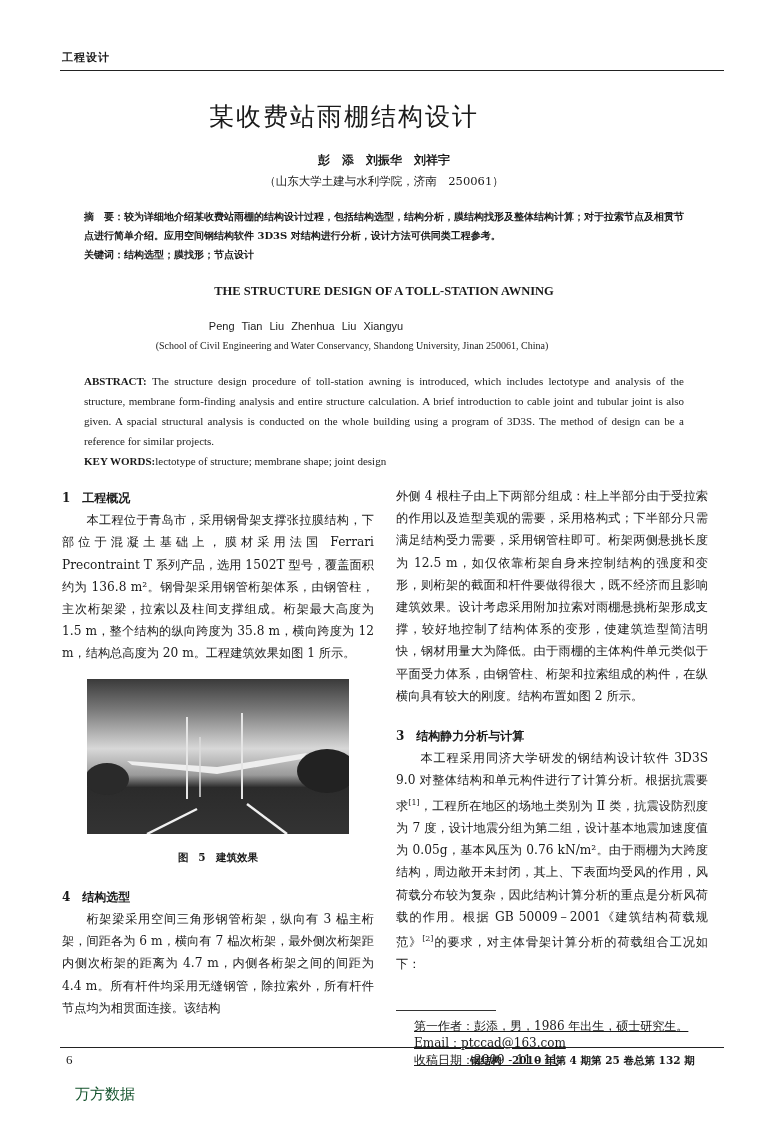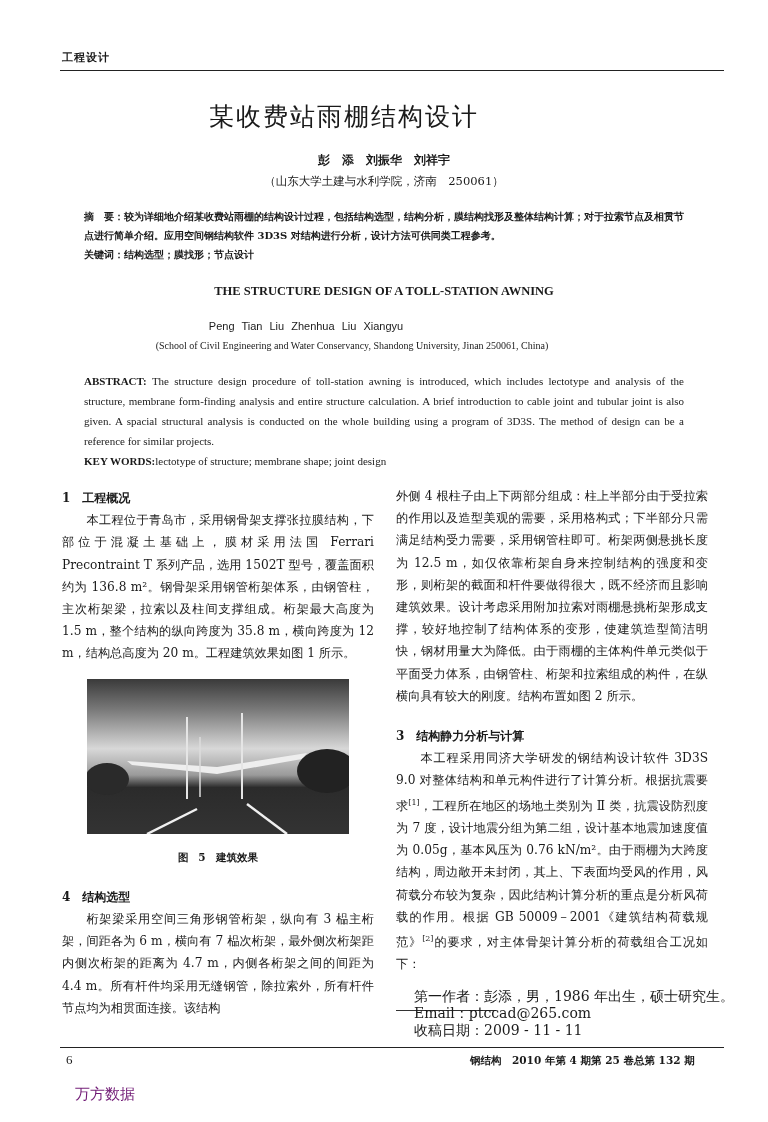--- a/index.html
+++ b/index.html
@@ -21,25 +21,25 @@
   .col { width:312px; font-size:12.2px; line-height:22.2px; text-align:justify; }
   .col-left { left:62px; top:487px; }
   .col-right { left:396px; top:485px; }
   .sec-head { font-weight:bold; font-size:12px; margin:0; }
   .para { text-indent:2em; margin:0; }
   .para-cont { margin:0; }
   .fig { width:262px; height:155px; margin:14px 0 0 25px; position:relative; overflow:hidden;
          background:linear-gradient(180deg,#3a3a3a 0%,#7a7a7a 20%,#d8d8d8 45%,#9a9a9a 62%,#2b2b2b 70%,#333 100%); }
   .fig-caption { text-align:center; font-size:10.5px; font-weight:bold; margin-top:12px; word-spacing:6px; }
   .footnote-rule { left:396px; top:1010px; width:100px; border-top:1px solid #333; }
-  .footnote { left:414px; top:988px; font-size:14px; line-height:17px; }
+  .footnote { left:414px; top:1018px; font-size:12px; line-height:17px;text-decoration:underline; }
   .rule-bottom { left:60px; top:1047px; width:664px; border-top:1.5px solid #222; }
   .page-num { left:66px; top:1052px; font-size:13px; font-family:"Liberation Serif", serif; }
   .journal-info { left:470px; top:1054px; font-size:10.5px; font-weight:bold; }
-  .watermark { left:75px; top:1085px; font-size:15px; color:#701a75; font-family:"DejaVu Sans", sans-serif; }
+  .watermark { left:75px; top:1085px; font-size:15px; color:#14532d; font-family:"DejaVu Sans", sans-serif; }
   sup { font-size:8px; }
   .spacer { height:18px; }
 </style>
 </head>
 <body>
 
 <div class="abs header-label">工程设计</div>
 <div class="abs rule-top"></div>
 
 <div class="abs title-cn">某收费站雨棚结构设计</div>
@@ -84,20 +84,20 @@
 <div class="abs col col-right">
   <p class="para-cont">外侧 4 根柱子由上下两部分组成：柱上半部分由于受拉索的作用以及造型美观的需要，采用格构式；下半部分只需满足结构受力需要，采用钢管柱即可。桁架两侧悬挑长度为 12.5 m，如仅依靠桁架自身来控制结构的强度和变形，则桁架的截面和杆件要做得很大，既不经济而且影响建筑效果。设计考虑采用附加拉索对雨棚悬挑桁架形成支撑，较好地控制了结构体系的变形，使建筑造型简洁明快，钢材用量大为降低。由于雨棚的主体构件单元类似于平面受力体系，由钢管柱、桁架和拉索组成的构件，在纵横向具有较大的刚度。结构布置如图 2 所示。</p>
   <div class="spacer"></div>
   <p class="sec-head">3　结构静力分析与计算</p>
   <p class="para"><span>本工程采用同济大学研发的钢结构设计软件 3D3S 9.0 对整体结构和单元构件进行了计算分析。根据抗震要求</span><sup>[1]</sup><span>，工程所在地区的场地土类别为 Ⅱ 类，抗震设防烈度为 7 度，设计地震分组为第二组，设计基本地震加速度值为 0.05g，基本风压为 0.76 kN/m²。由于雨棚为大跨度结构，周边敞开未封闭，其上、下表面均受风的作用，风荷载分布较为复杂，因此结构计算分析的重点是分析风荷载的作用。根据 GB 50009－2001《建筑结构荷载规范》</span><sup>[2]</sup><span>的要求，对主体骨架计算分析的荷载组合工况如下：</span></p>
 </div>
 
 <div class="abs footnote-rule"></div>
 <div class="abs footnote">
   <div>第一作者：彭添，男，1986 年出生，硕士研究生。</div>
-  <div>Email：ptccad@265.com</div>
+  <div>Email：ptccad@163.com</div>
   <div>收稿日期：2009 - 11 - 11</div>
 </div>
 
 <div class="abs rule-bottom"></div>
 <div class="abs page-num">6</div>
 <div class="abs journal-info">钢结构　2010 年第 4 期第 25 卷总第 132 期</div>
 <div class="abs watermark">万方数据</div>
 
 </body></html>

